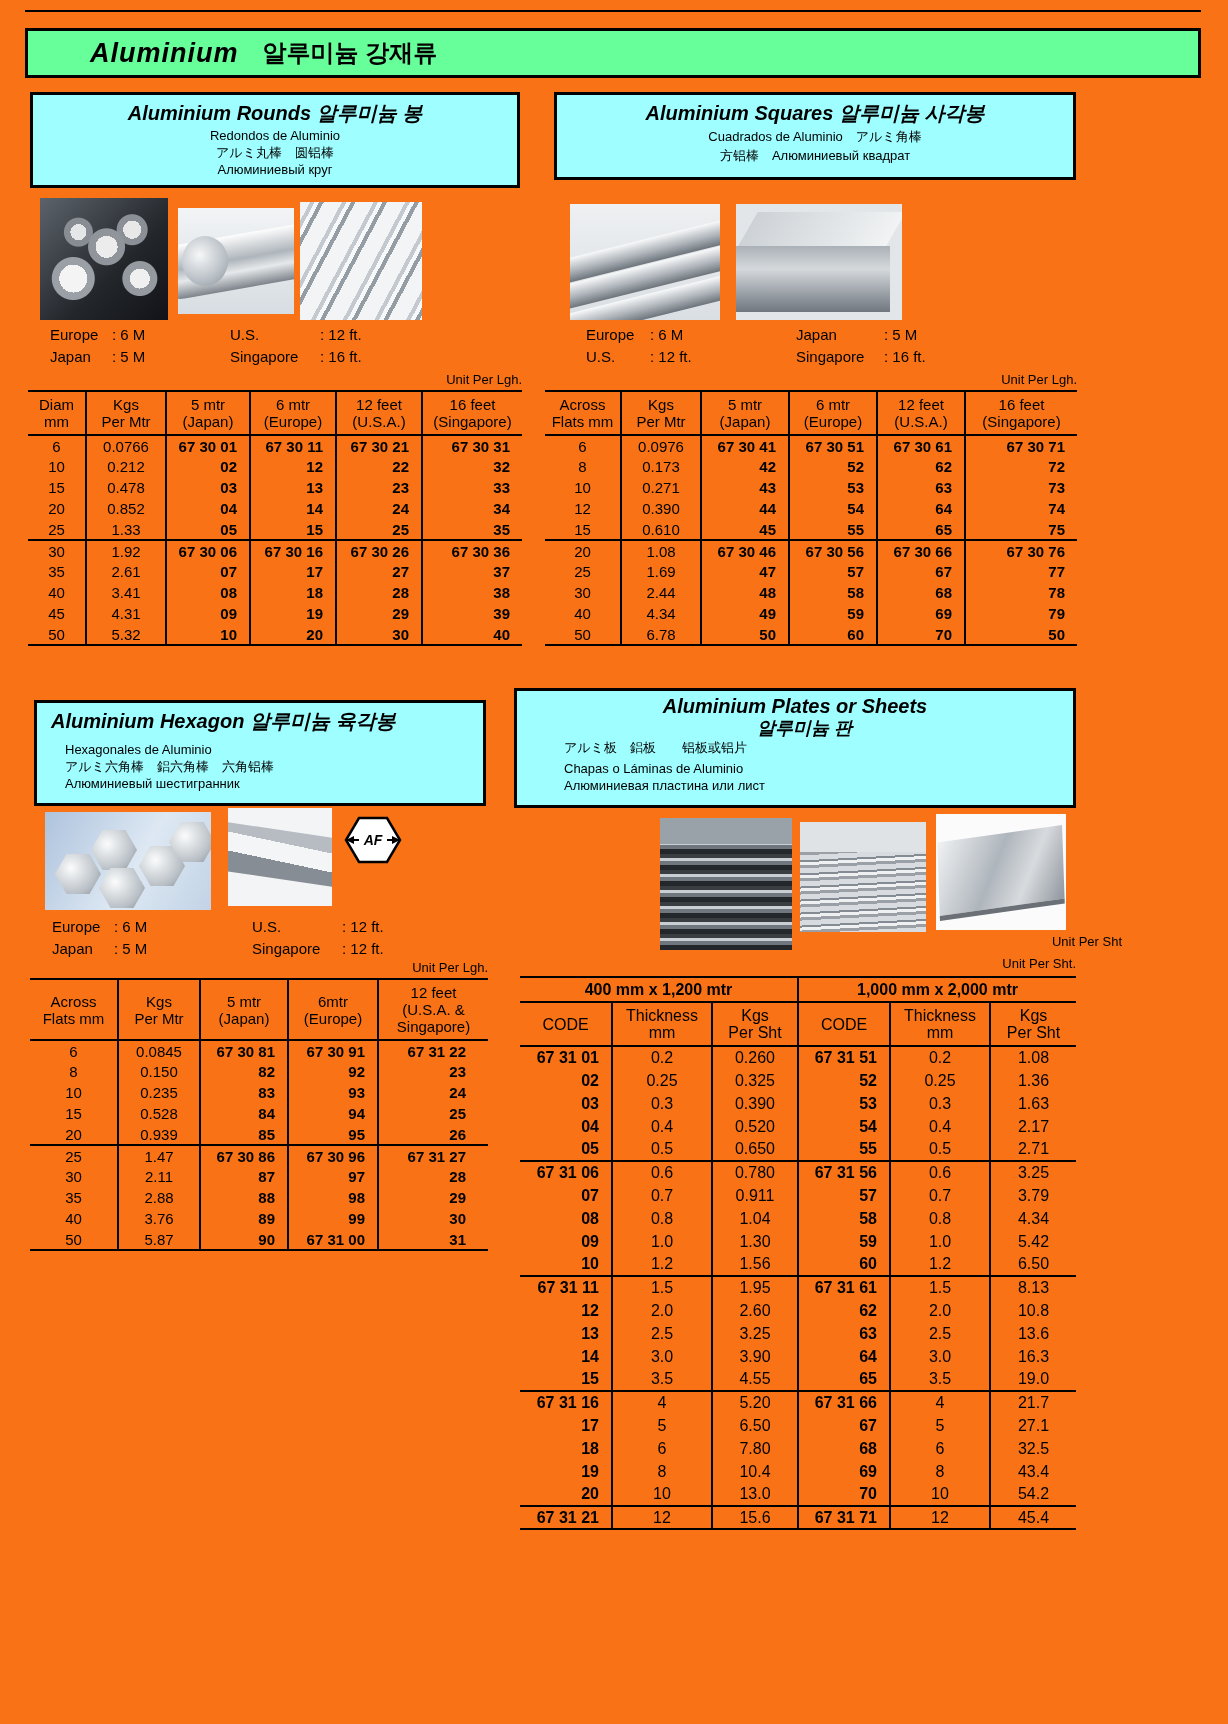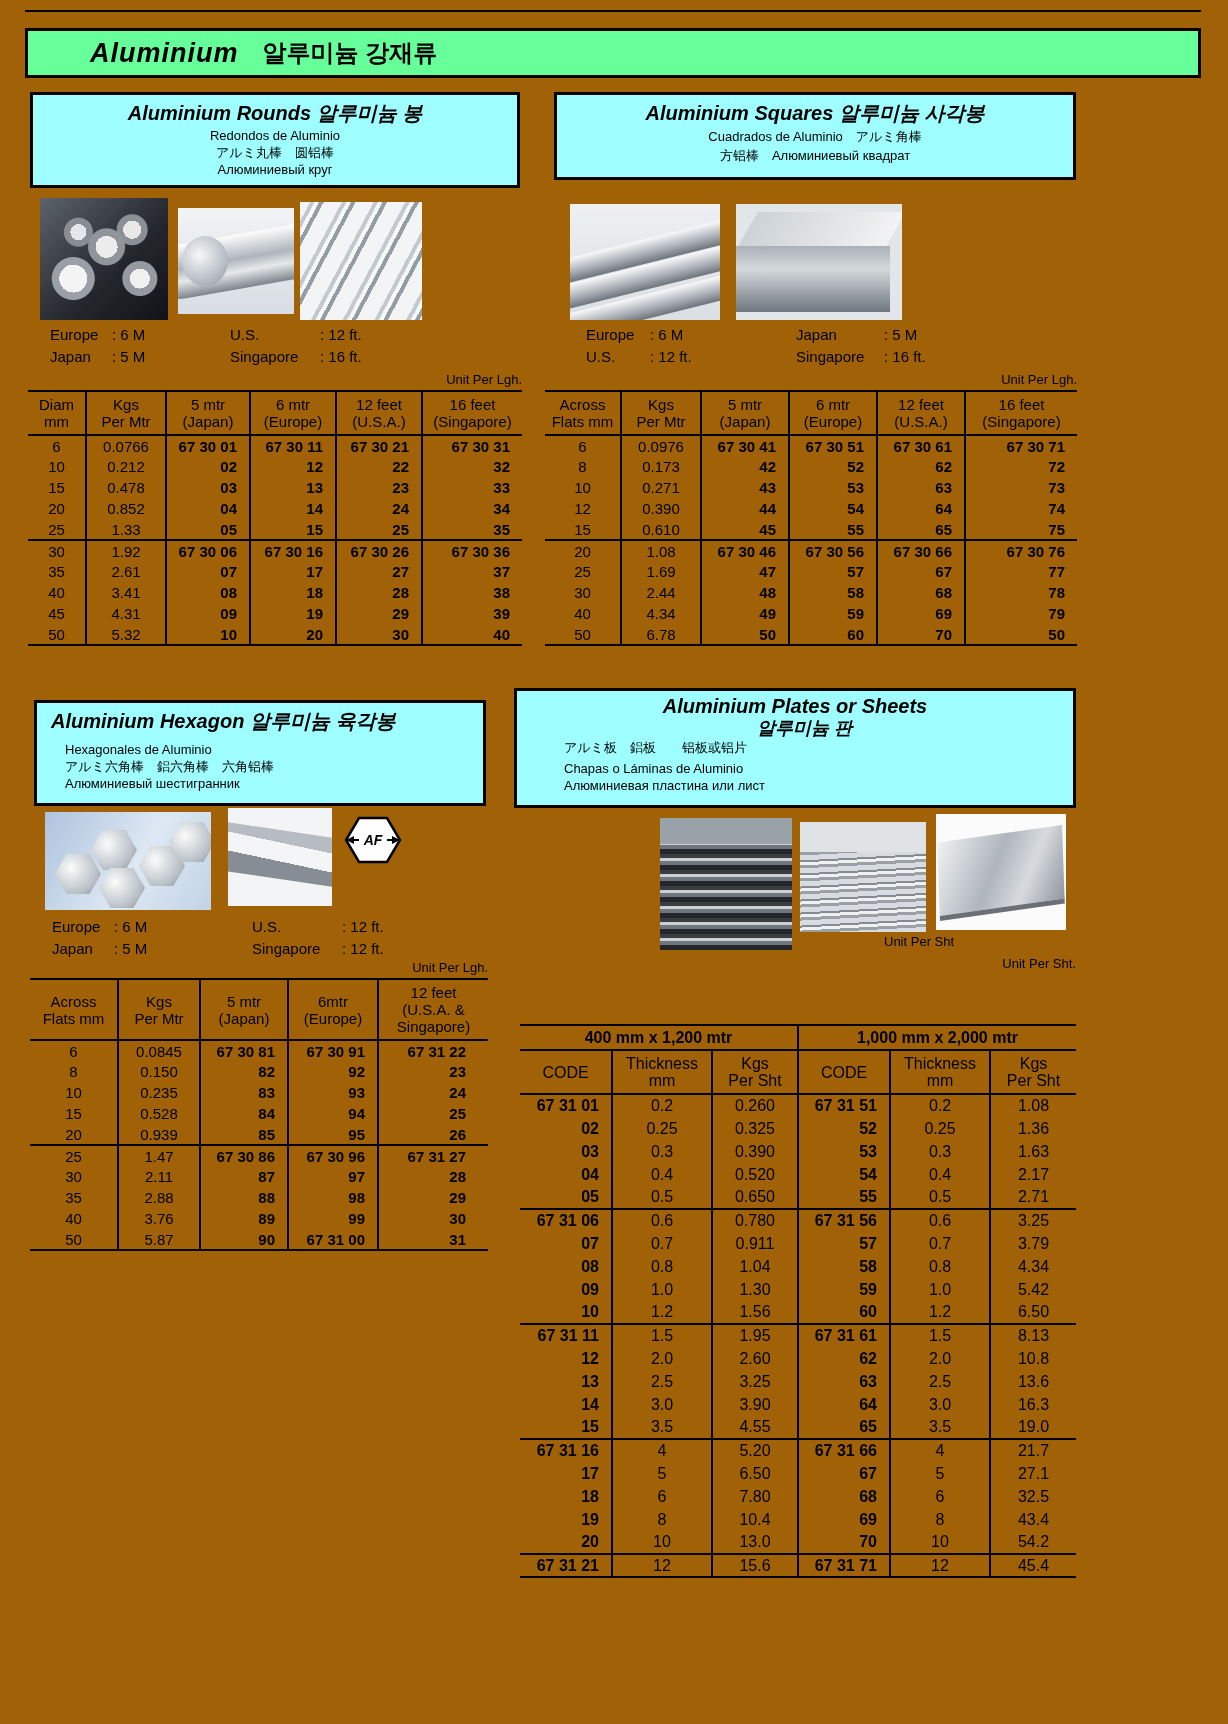--- a/index.html
+++ b/index.html
@@ -1,17 +1,17 @@
 <!DOCTYPE html>
 <html style="--banner-green: #66ff99; --header-cyan: #9ffeff;"><head>
 <meta charset="utf-8">
 <style>
   * { box-sizing: border-box; }
   body { margin:0; background:#dcdcdc; }
-  .page { position:relative; width:1228px; height:1724px; margin:0 auto; background:#a16207;
+  .page { position:relative; width:1228px; height:1724px; margin:0 auto; background:#f97316;
           font-family:"Liberation Sans","DejaVu Sans",sans-serif; color:#000; overflow:hidden; }
   .abs { position:absolute; }
 
   .toprule { left:25px; top:10px; width:1176px; border-top:2px solid #000; }
 
   .banner { left:25px; top:28px; width:1176px; height:50px; background:var(--banner-green,#66ff99);
             border:3px solid #000; display:flex; align-items:center; padding-left:62px; gap:24px; }
   .ban-en { font-size:27px; font-weight:bold; font-style:italic; letter-spacing:1px; }
   .ban-kr { font-size:24px; font-weight:bold; }
 
@@ -513,24 +513,24 @@
     <div class="sec-sub firstp">Chapas o Láminas de Aluminio</div>
     <div class="sec-sub">Алюминиевая пластина или лист</div>
   </section>
 
   <div class="photo ph-p1"></div>
   <div class="photo ph-p2"></div>
   <div class="photo ph-p3">
     <div class="sheet"></div>
   </div>
 
-  <div class="unit abs" style="left:884px;top:934px;width:130px;text-align:left">Unit Per Sht</div>
+  <div class="unit abs" style="left:992px;top:934px;width:130px;text-align:right">Unit Per Sht</div>
   <div class="unit abs" style="left:520px;top:956px;width:556px">Unit Per Sht.</div>
 
-  <table class="cat plates abs" style="left:520px;top:1024px;width:556px">
+  <table class="cat plates abs" style="left:520px;top:976px;width:556px">
     <colgroup>
         <col style="width:92px">
         <col style="width:100px">
         <col style="width:86px">
         <col style="width:92px">
         <col style="width:100px">
         <col>
       </colgroup>
     <thead>
       <tr>

